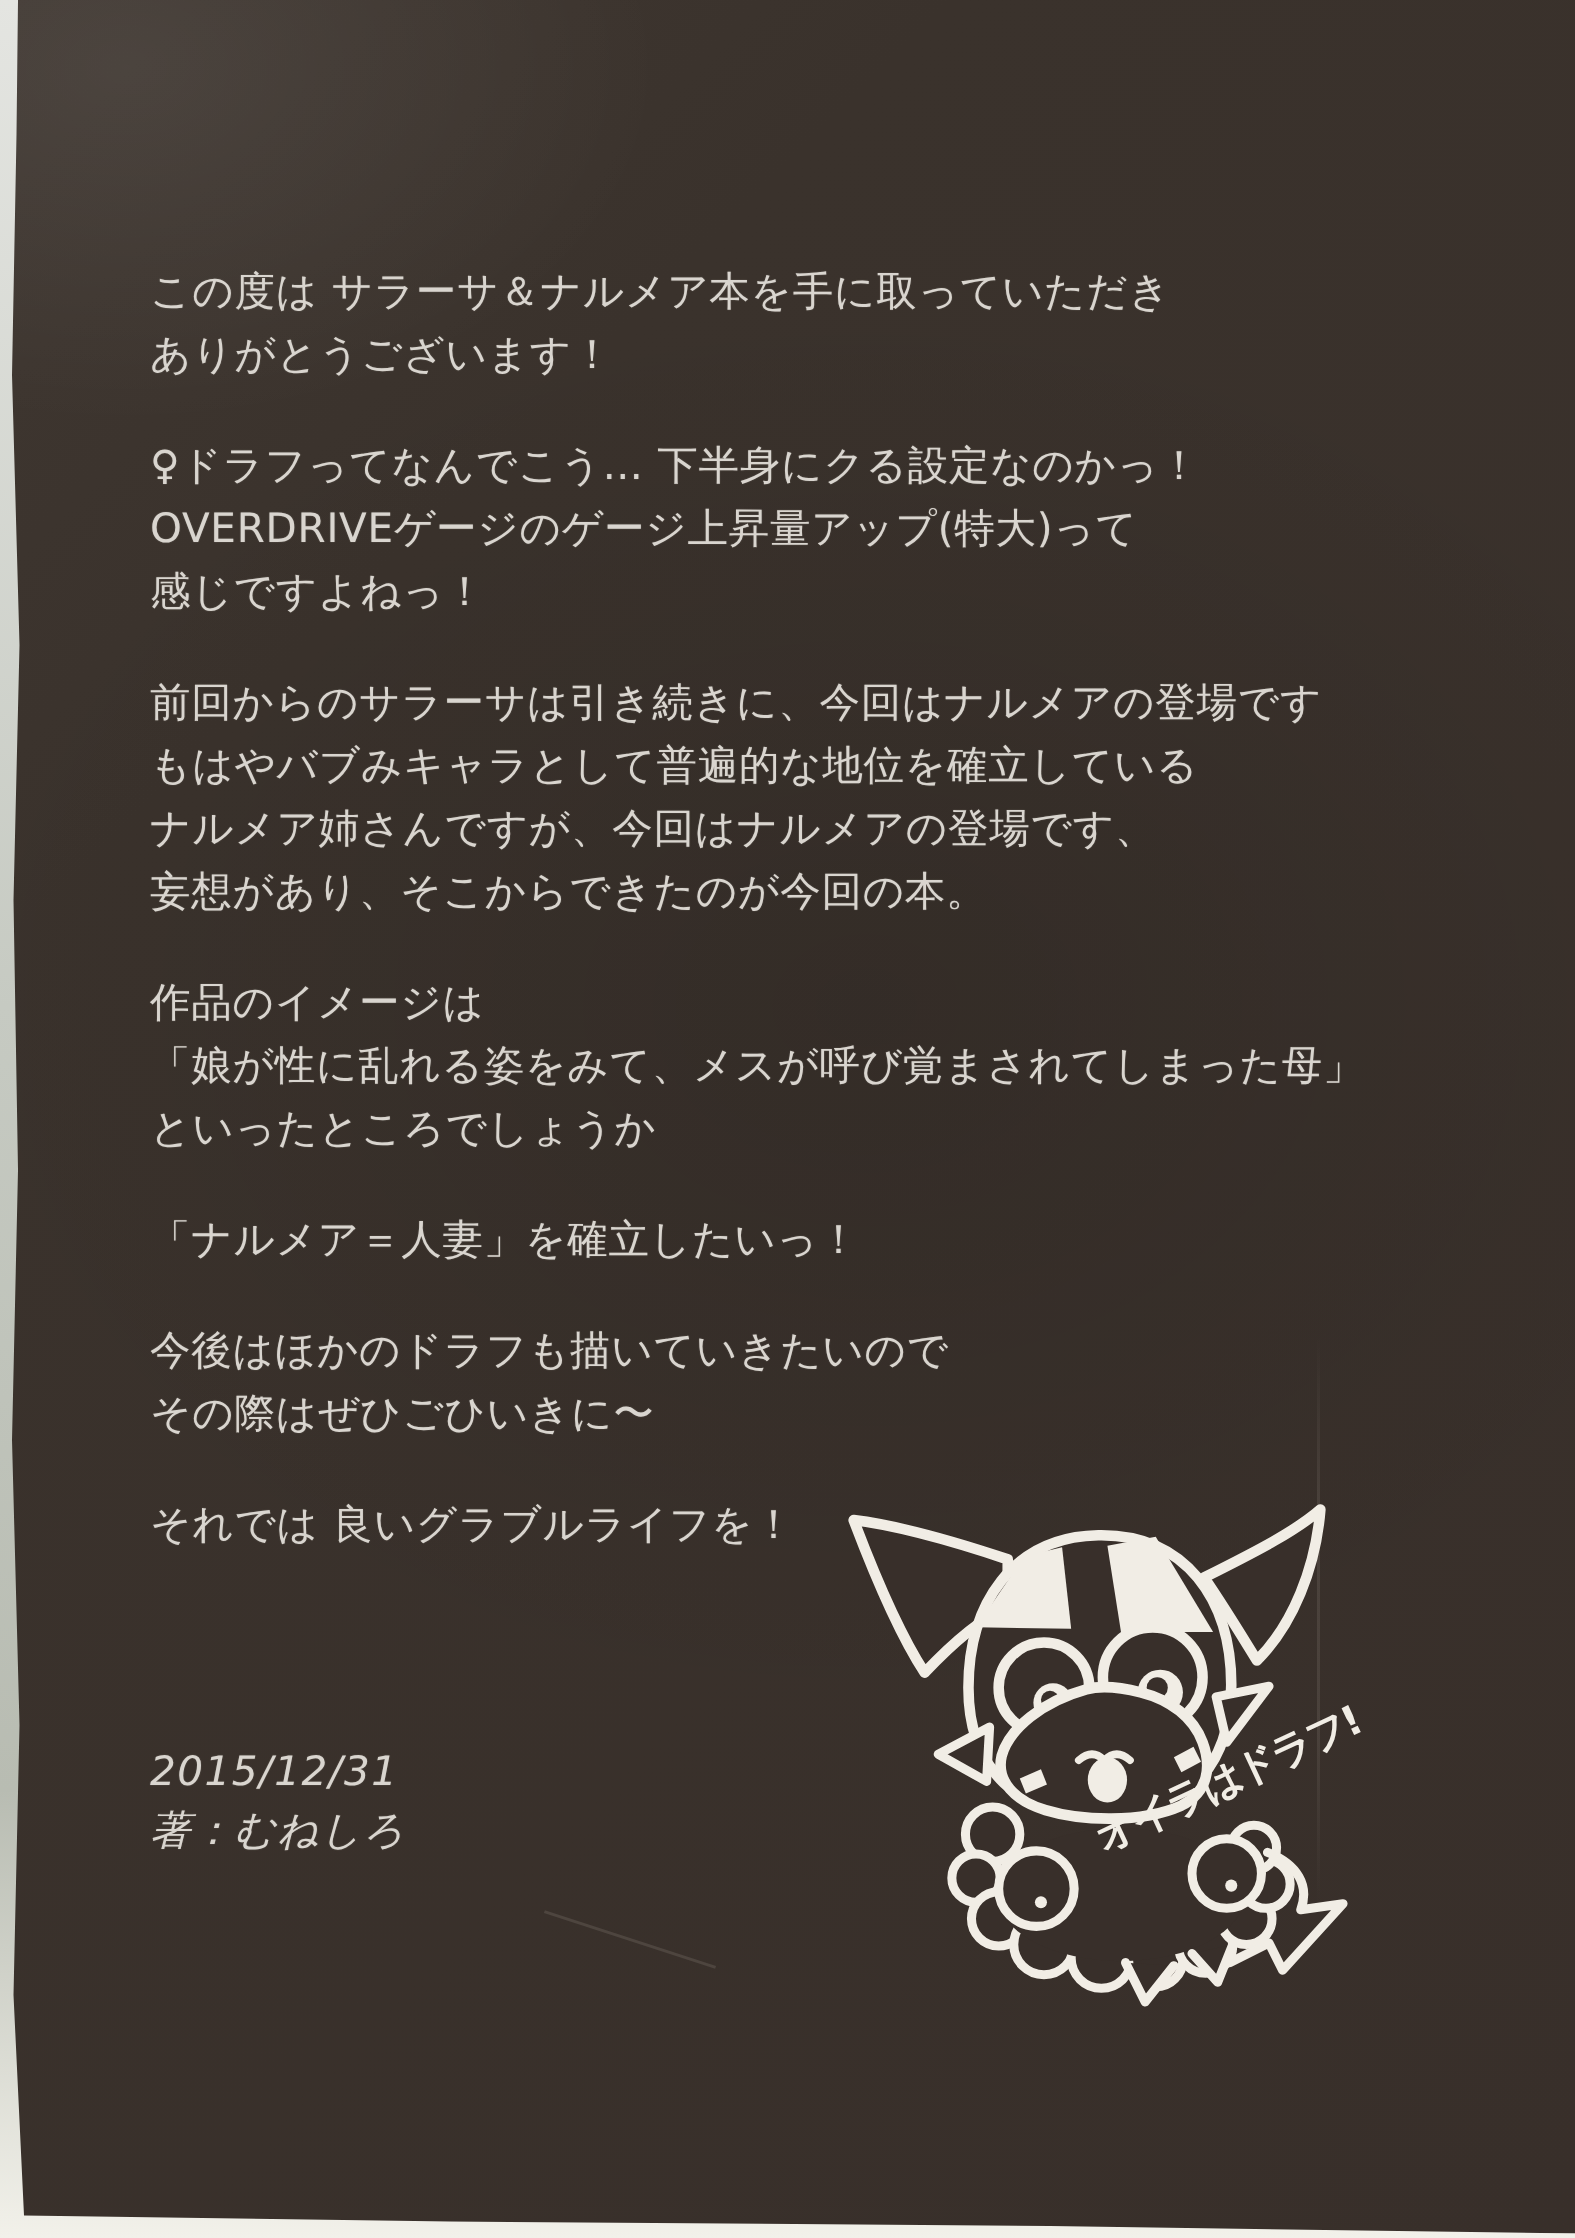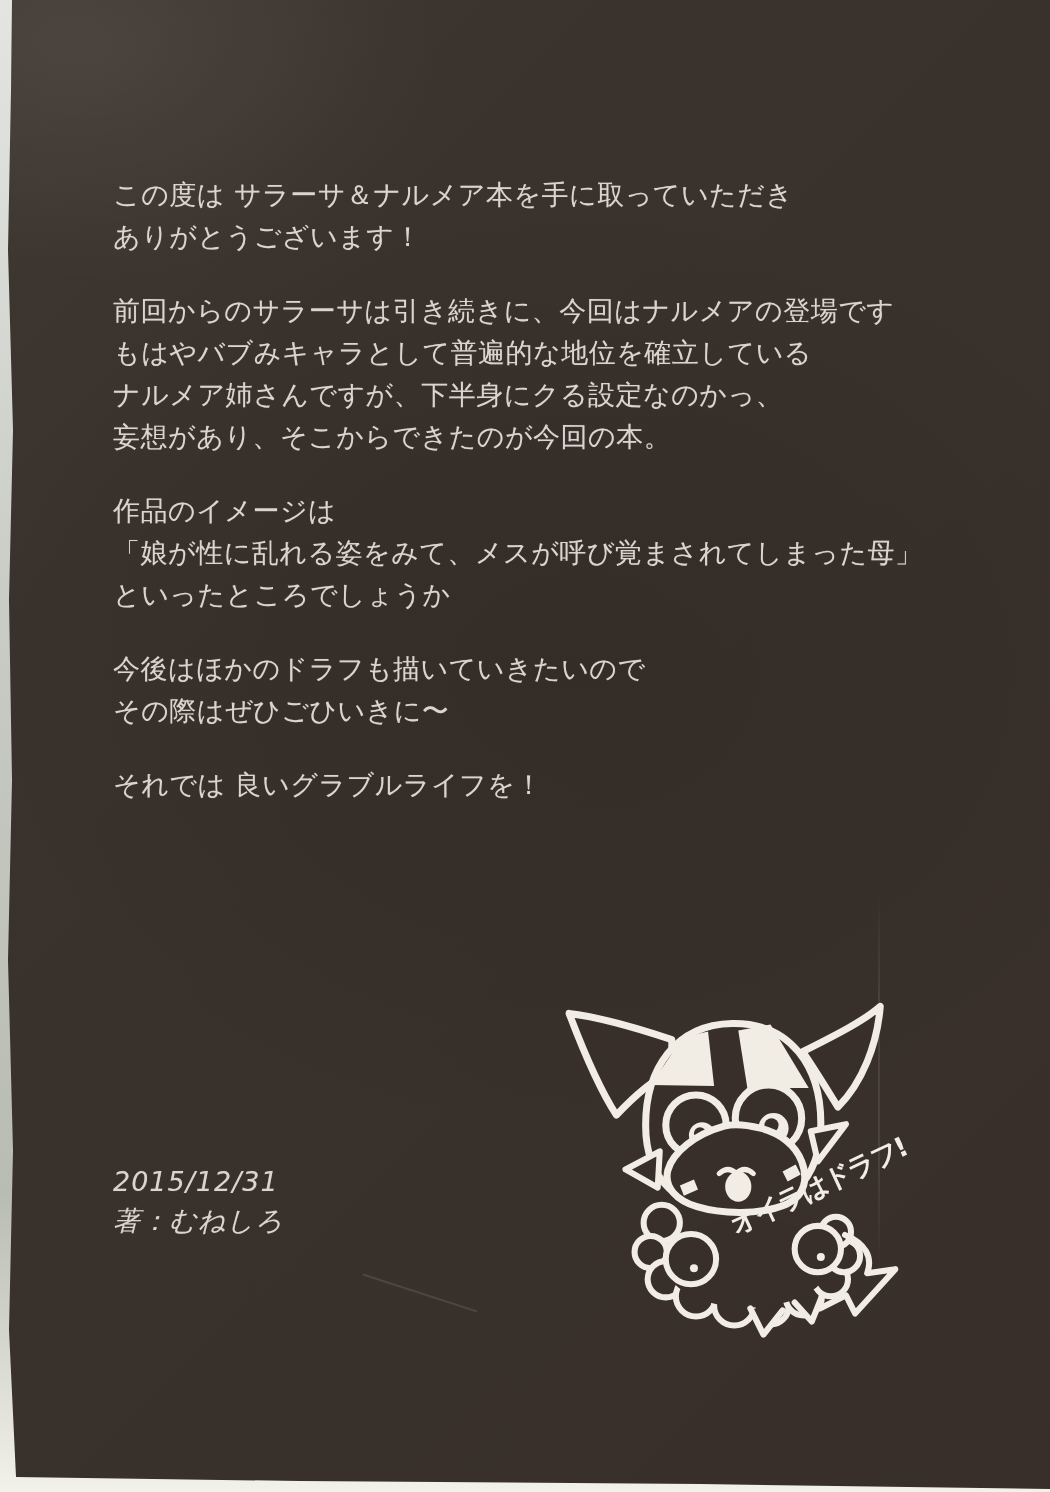--- a/index.html
+++ b/index.html
@@ -31,21 +31,21 @@
   }
   .content {
     position: absolute; left: 100px; top: 174px; width: 870px;
     color: #d9d5cf;
     font-size: 27px;
     line-height: 42px;
     letter-spacing: 0.5px;
     text-shadow: 0 0 1px rgba(216,212,204,0.35);
   }
   .para { margin: 0 0 32px 0; }
-  .line { white-space: pre; margin-left: 13px; }
+  .line { white-space: pre; }
   .colophon {
     position: absolute; left: 100px; top: 1162px;
     color: #d9d5cf;
     font-size: 27px;
     line-height: 39px;
     letter-spacing: 1px;
     text-shadow: 0 0 1px rgba(216,212,204,0.35);
     font-style: italic;
   }
   .mascot {
@@ -64,29 +64,37 @@
 <div class="page">
   <div class="crease-v"></div>
   <div class="crease-d"></div>
 
   <div class="content">
     <div class="para">
       <div class="line">この度は サラーサ＆ナルメア本を手に取っていただき</div>
       <div class="line">ありがとうございます！</div>
     </div>
     <div class="para">
+      <div class="line">♀ドラフってなんでこう… 下半身にクる設定なのかっ！</div>
+      <div class="line">OVERDRIVEゲージのゲージ上昇量アップ(特大)って</div>
+      <div class="line">感じですよねっ！</div>
+    </div>
+    <div class="para">
       <div class="line">前回からのサラーサは引き続きに、今回はナルメアの登場です</div>
       <div class="line">もはやバブみキャラとして普遍的な地位を確立している</div>
-      <div class="line">ナルメア姉さんですが、下半身にクる設定なのかっ、</div>
+      <div class="line">ナルメア姉さんですが、今回はナルメアの登場です、</div>
       <div class="line">妄想があり、そこからできたのが今回の本。</div>
     </div>
     <div class="para">
       <div class="line">作品のイメージは</div>
       <div class="line">「娘が性に乱れる姿をみて、メスが呼び覚まされてしまった母」</div>
       <div class="line">といったところでしょうか</div>
+    </div>
+    <div class="para">
+      <div class="line">「ナルメア＝人妻」を確立したいっ！</div>
     </div>
     <div class="para">
       <div class="line">今後はほかのドラフも描いていきたいので</div>
       <div class="line">その際はぜひごひいきに〜</div>
     </div>
     <div class="para">
       <div class="line">それでは 良いグラブルライフを！</div>
     </div>
   </div>
 

